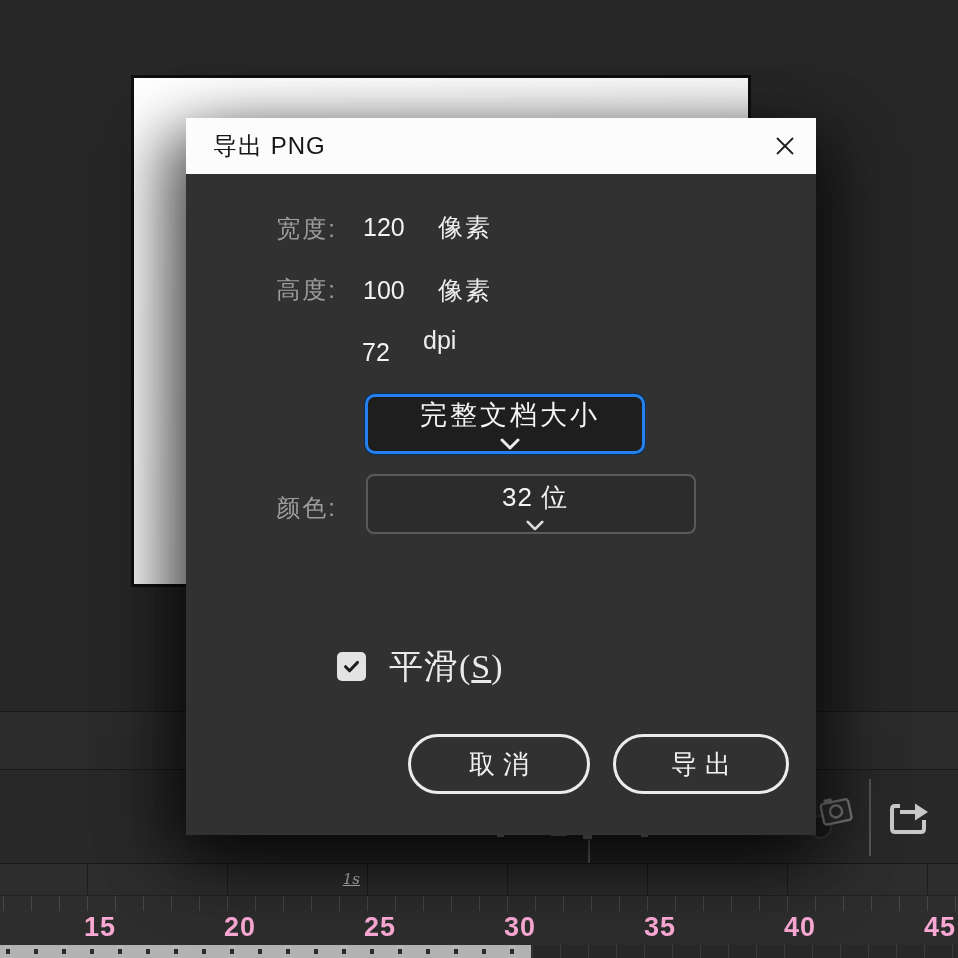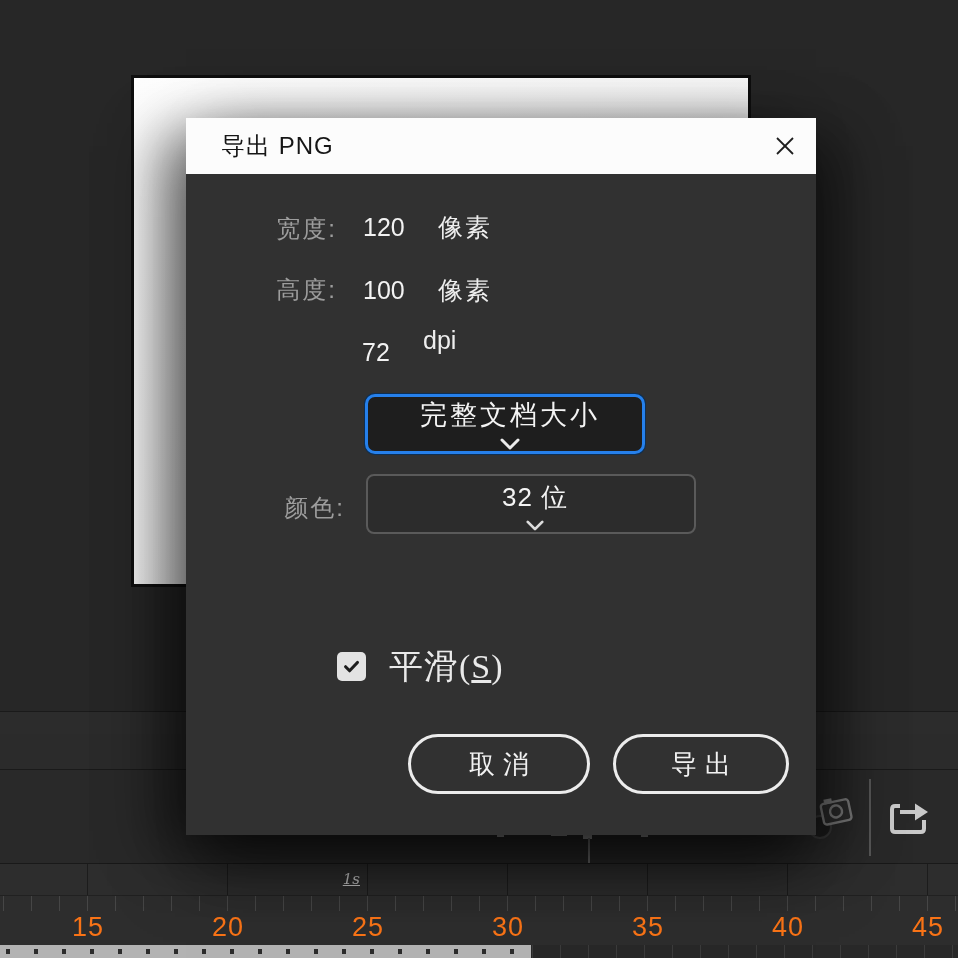--- a/index.html
+++ b/index.html
@@ -29,21 +29,21 @@
     position:absolute;left:0;top:895px;width:958px;height:50px;background:#2d2d2d;
     border-top:1px solid #212121;
   }
   .ruler-ticks{
     position:absolute;left:0;top:0;width:958px;height:15px;
     background-image:repeating-linear-gradient(90deg,#464646 0 1px,transparent 1px 28px);
     background-position-x:3px;
   }
   .ruler-num{
     position:absolute;top:16px;width:56px;height:30px;line-height:30px;
-    text-align:left;font-size:27px;color:#f97316;font-weight:400;letter-spacing:1px;
+    text-align:center;font-size:27px;color:#f9a8d4;font-weight:700;letter-spacing:1px;
   }
   .second-label{
     position:absolute;left:288px;top:868px;width:72px;height:23px;line-height:23px;
     text-align:right;color:#c2c2c2;font-size:15px;font-style:italic;
     font-family:"DejaVu Serif","Liberation Serif",serif;
     text-decoration:underline;z-index:2;
   }
   .strip-light{
     position:absolute;left:0;top:945px;width:531px;height:13px;background:#b3b3b3;
   }
@@ -71,21 +71,21 @@
   
   .dialog{
     position:absolute;left:186px;top:118px;width:630px;height:717px;z-index:10;
     background:#313131;
     box-shadow:0 28px 65px rgba(0,0,0,.55),-30px 15px 55px rgba(0,0,0,.38),30px 15px 55px rgba(0,0,0,.3);
   }
   .titlebar{
     position:absolute;left:0;top:0;width:100%;height:56px;background:#fcfcfc;
     display:flex;align-items:center;
   }
-  .titlebar .title{margin-left:35px;font-size:24px;color:#161616;letter-spacing:1px;}
+  .titlebar .title{margin-left:27px;font-size:24px;color:#161616;letter-spacing:1px;}
   .close-btn{
     position:absolute;right:18px;top:15px;width:26px;height:26px;cursor:pointer;
     display:flex;align-items:center;justify-content:center;
   }
   .dlg-label{
     position:absolute;width:151px;text-align:right;font-size:24px;color:#9d9d9d;
     letter-spacing:2px;height:30px;line-height:30px;
   }
   .dlg-value{position:absolute;font-size:25px;color:#f2f2f2;height:30px;line-height:30px;}
   .dlg-unit{position:absolute;font-size:25px;color:#eeeeee;letter-spacing:2px;height:30px;line-height:30px;}
@@ -204,21 +204,21 @@
     <span class="dlg-value" style="left:176px;top:219px">72</span>
     <span class="dlg-unit" style="left:237px;top:207px;letter-spacing:0">dpi</span>
 
     <div class="dropdown dd-include">
       <span class="dd-text">完整文档大小</span>
       <svg width="22" height="14" viewBox="0 0 22 14">
         <path d="M3 3 L11 11 L19 3" fill="none" stroke="#ececec" stroke-width="3" stroke-linecap="round" stroke-linejoin="round"></path>
       </svg>
     </div>
 
-    <span class="dlg-label" style="left:8px;top:375px">颜色:</span>
+    <span class="dlg-label" style="left:0;top:375px">颜色:</span>
     <div class="dropdown dd-colors">
       <span class="dd-text">32 位</span>
       <svg width="20" height="13" viewBox="0 0 22 14">
         <path d="M3 3 L11 11 L19 3" fill="none" stroke="#dcdcdc" stroke-width="3" stroke-linecap="round" stroke-linejoin="round"></path>
       </svg>
     </div>
 
     <div class="checkbox">
       <svg width="19" height="19" viewBox="0 0 16 16">
         <path d="M3 8.2 L6.4 11.6 L13 4.6" fill="none" stroke="#1d1d1d" stroke-width="2.6" stroke-linecap="round" stroke-linejoin="round"></path>

